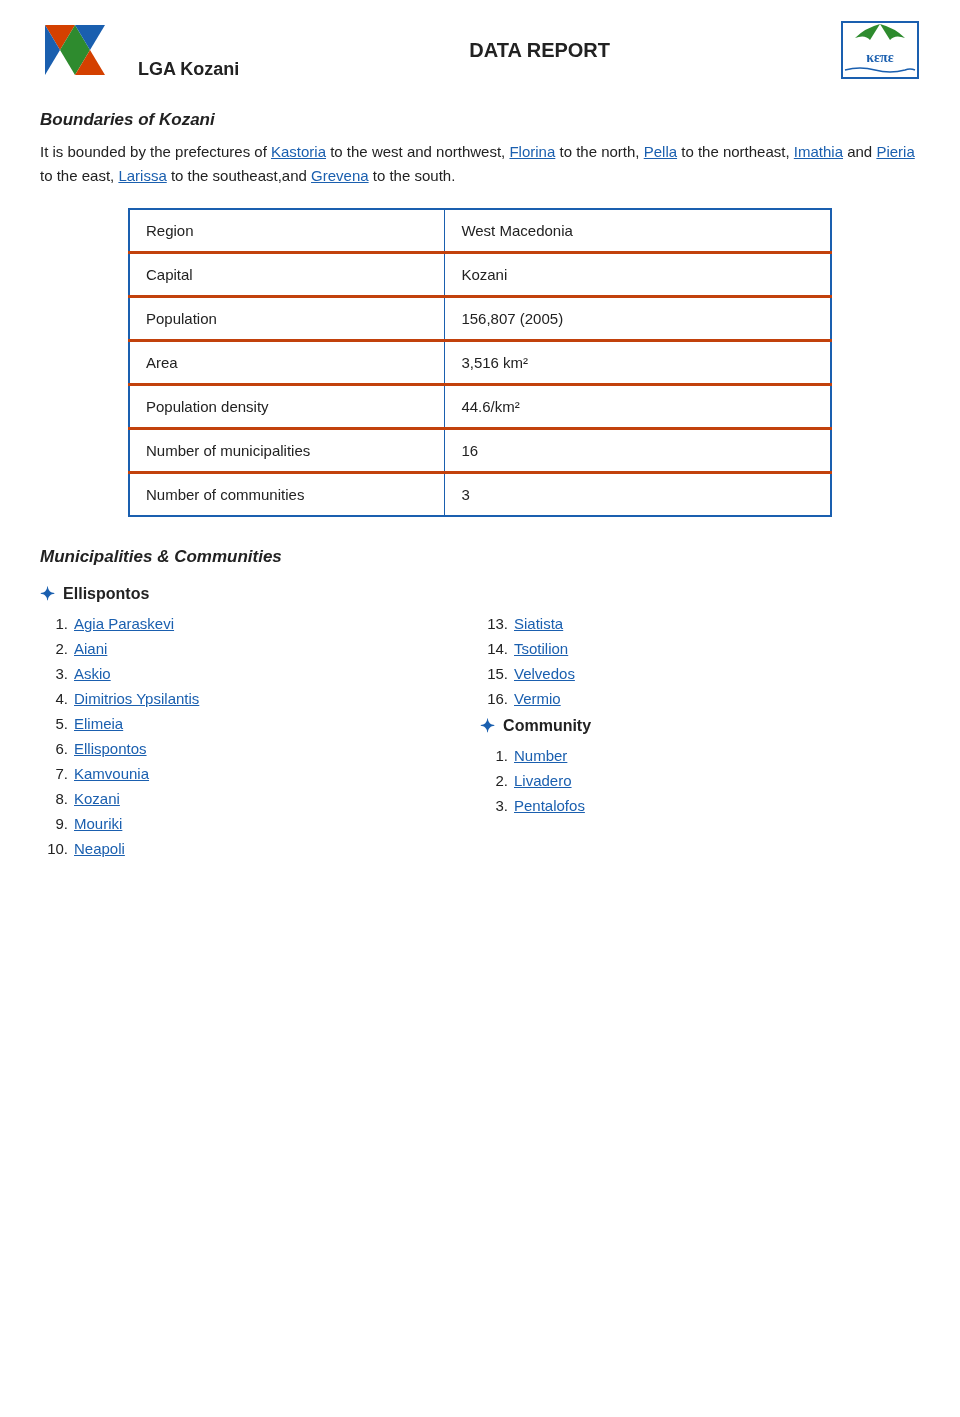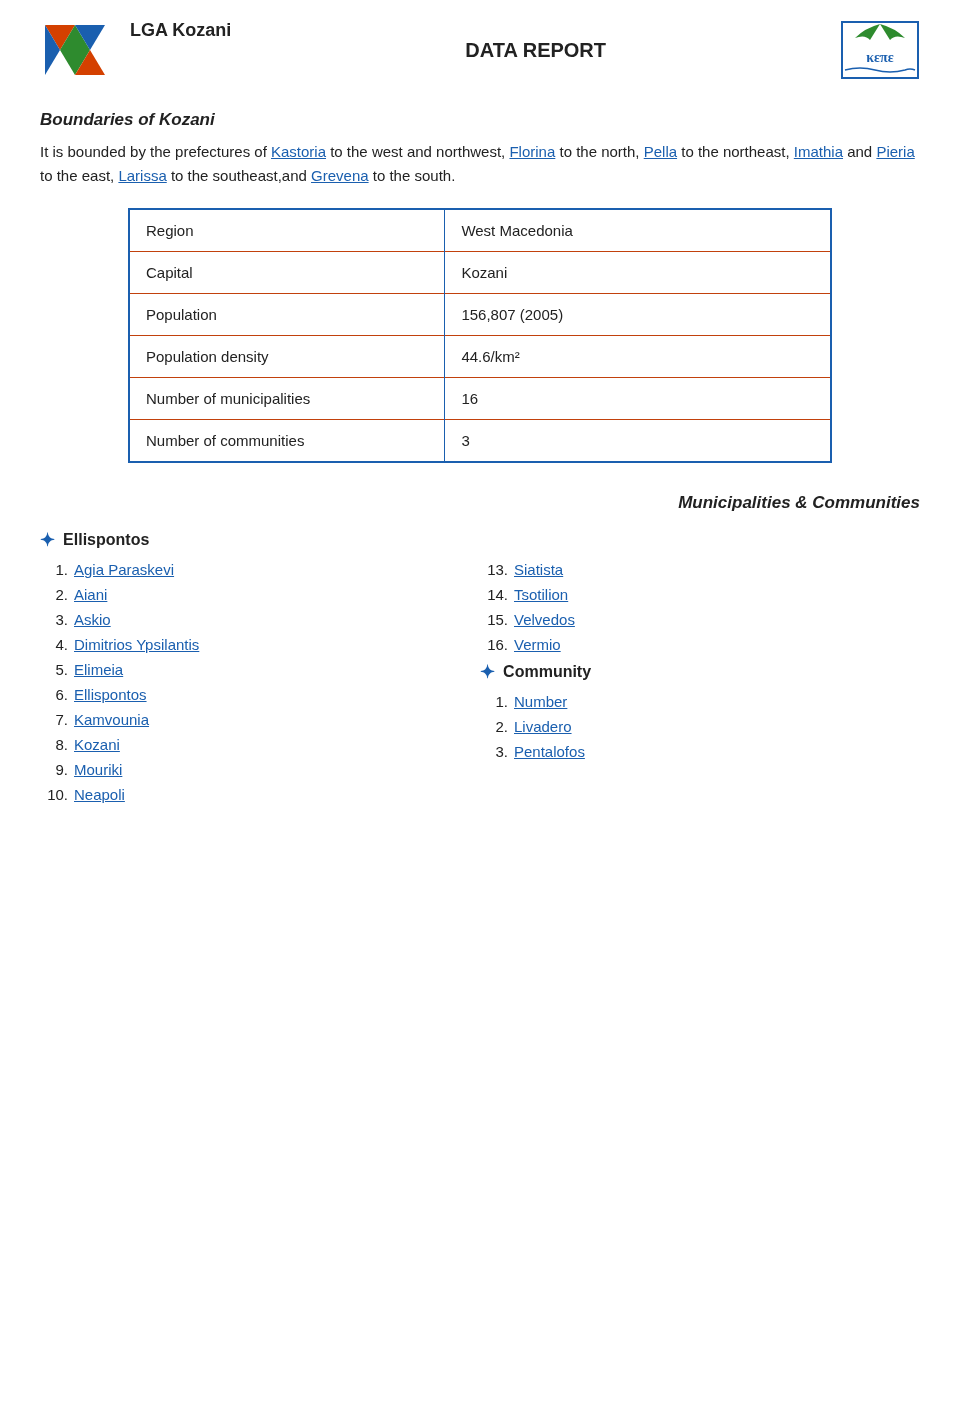--- a/index.html
+++ b/index.html
@@ -14,22 +14,22 @@
 
     
     .header {
       display: flex;
       justify-content: space-between;
       align-items: center;
       margin-bottom: 30px;
     }
     .header-left {
       display: flex;
-      align-items: flex-start;
-      gap: 20px;
+      align-items: flex-end;
+      gap: 28px;
     }
     .logo-left {
       width: 70px;
       height: 60px;
     }
     .header-title-main {
       font-size: 18px;
       font-weight: bold;
       color: #222;
     }
@@ -76,21 +76,21 @@
       font-style: italic;
       margin-bottom: 10px;
     }
     .info-table {
       border-collapse: collapse;
       width: 80%;
       margin: 0 auto;
       border: 2px solid #1a5faf;
     }
     .info-table tr {
-      border-bottom: 1px solid #c2410c;
+      border-bottom: 3px solid #c2410c;
     }
     .info-table tr:last-child {
       border-bottom: none;
     }
     .info-table td {
       padding: 12px 16px;
       border-right: 1px solid #1a5faf;
       font-size: 15px;
       text-align: left;
       vertical-align: top;
@@ -103,21 +103,21 @@
     }
 
     
     .municipalities-section {
       margin-top: 10px;
     }
     .municipalities-title {
       font-size: 17px;
       font-weight: bold;
       font-style: italic;
-      text-align: right;
+      text-align: left;
       margin-bottom: 16px;
     }
     .municipality-header {
       display: flex;
       align-items: center;
       gap: 8px;
       font-weight: bold;
       font-size: 16px;
       margin-bottom: 10px;
     }
@@ -212,20 +212,24 @@
         </tr>
         <tr>
           <td>Capital</td>
           <td>Kozani</td>
         </tr>
         <tr>
           <td>Population</td>
           <td>156,807 (2005)</td>
         </tr>
         <tr>
+          <td>Area</td>
+          <td>3,516 km²</td>
+        </tr>
+        <tr>
           <td>Population density</td>
           <td>44.6/km²</td>
         </tr>
         <tr>
           <td>Number of municipalities</td>
           <td>16</td>
         </tr>
         <tr>
           <td>Number of communities</td>
           <td>3</td>

